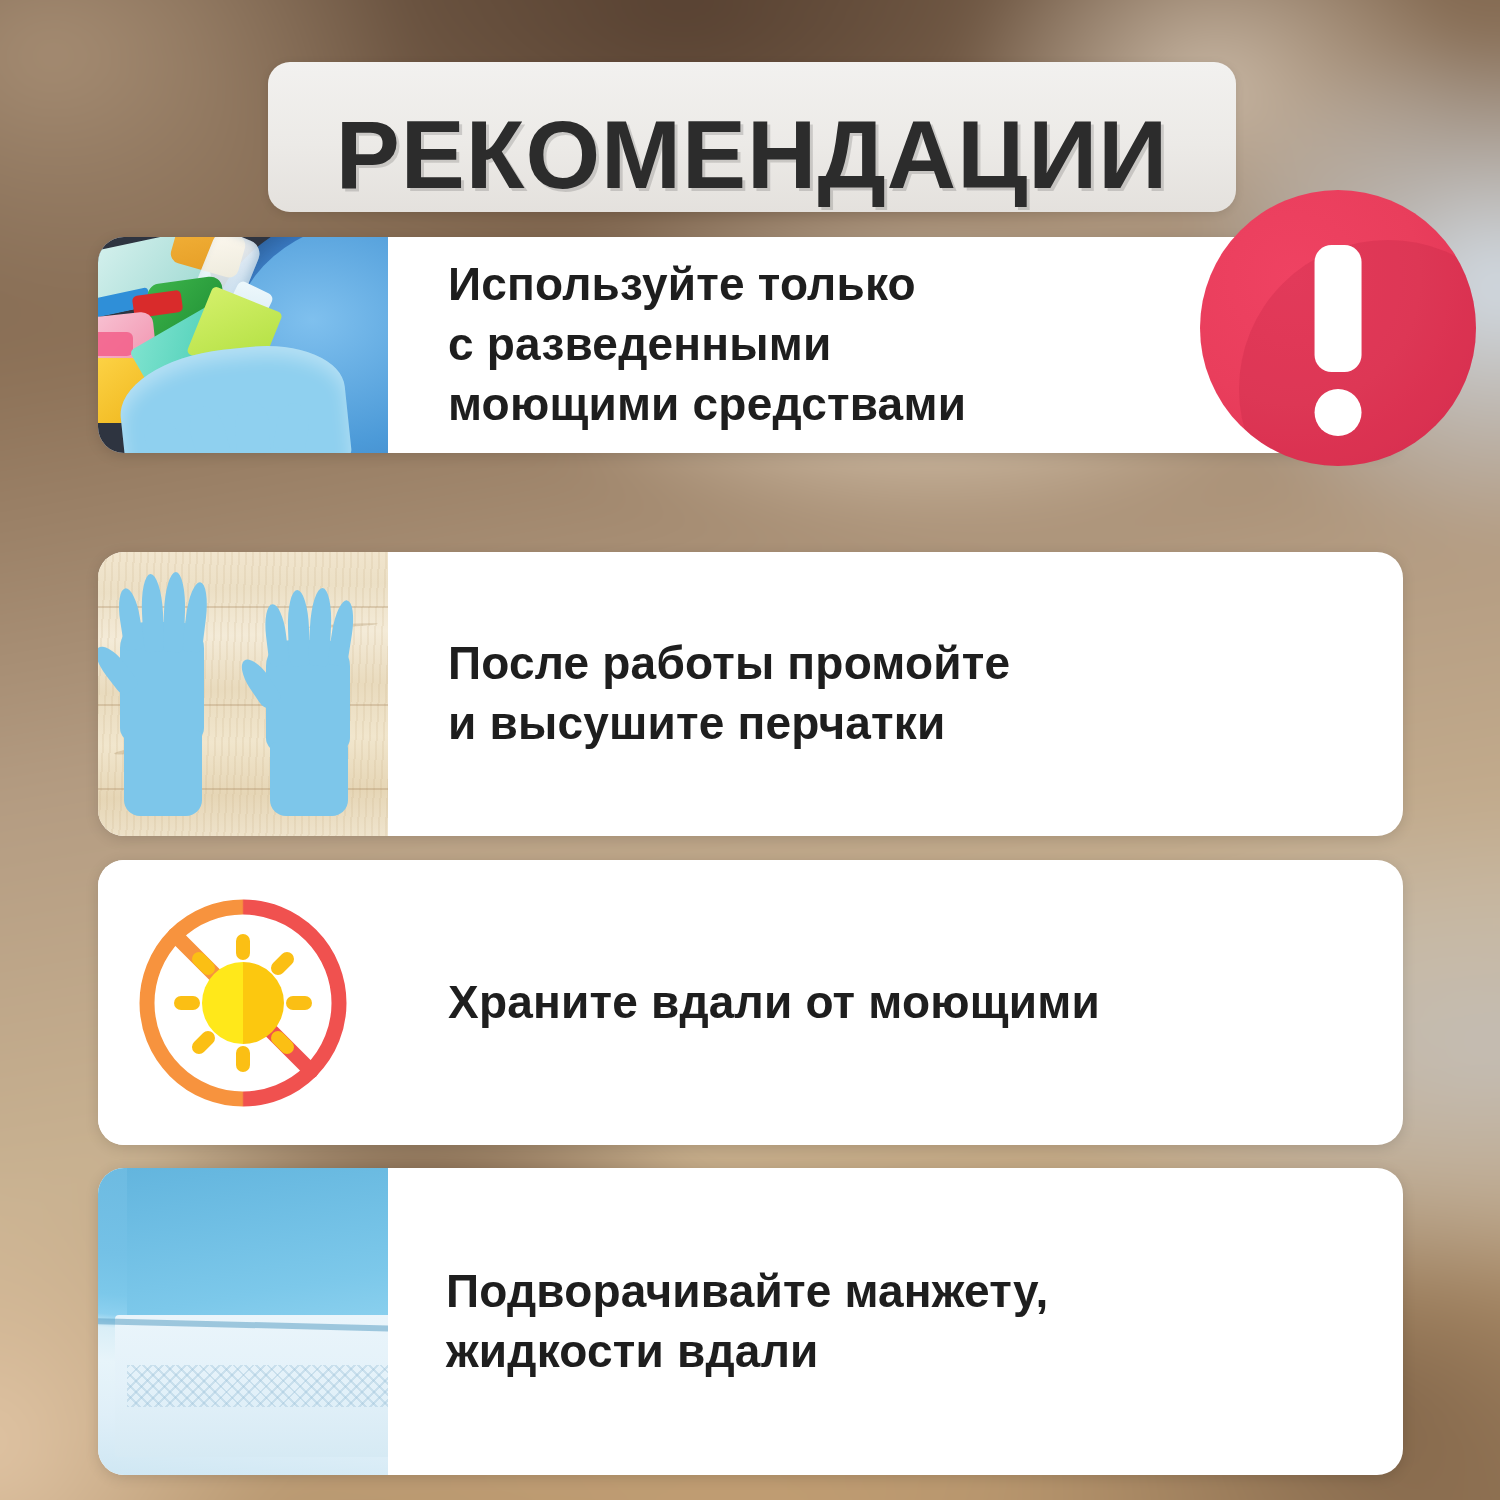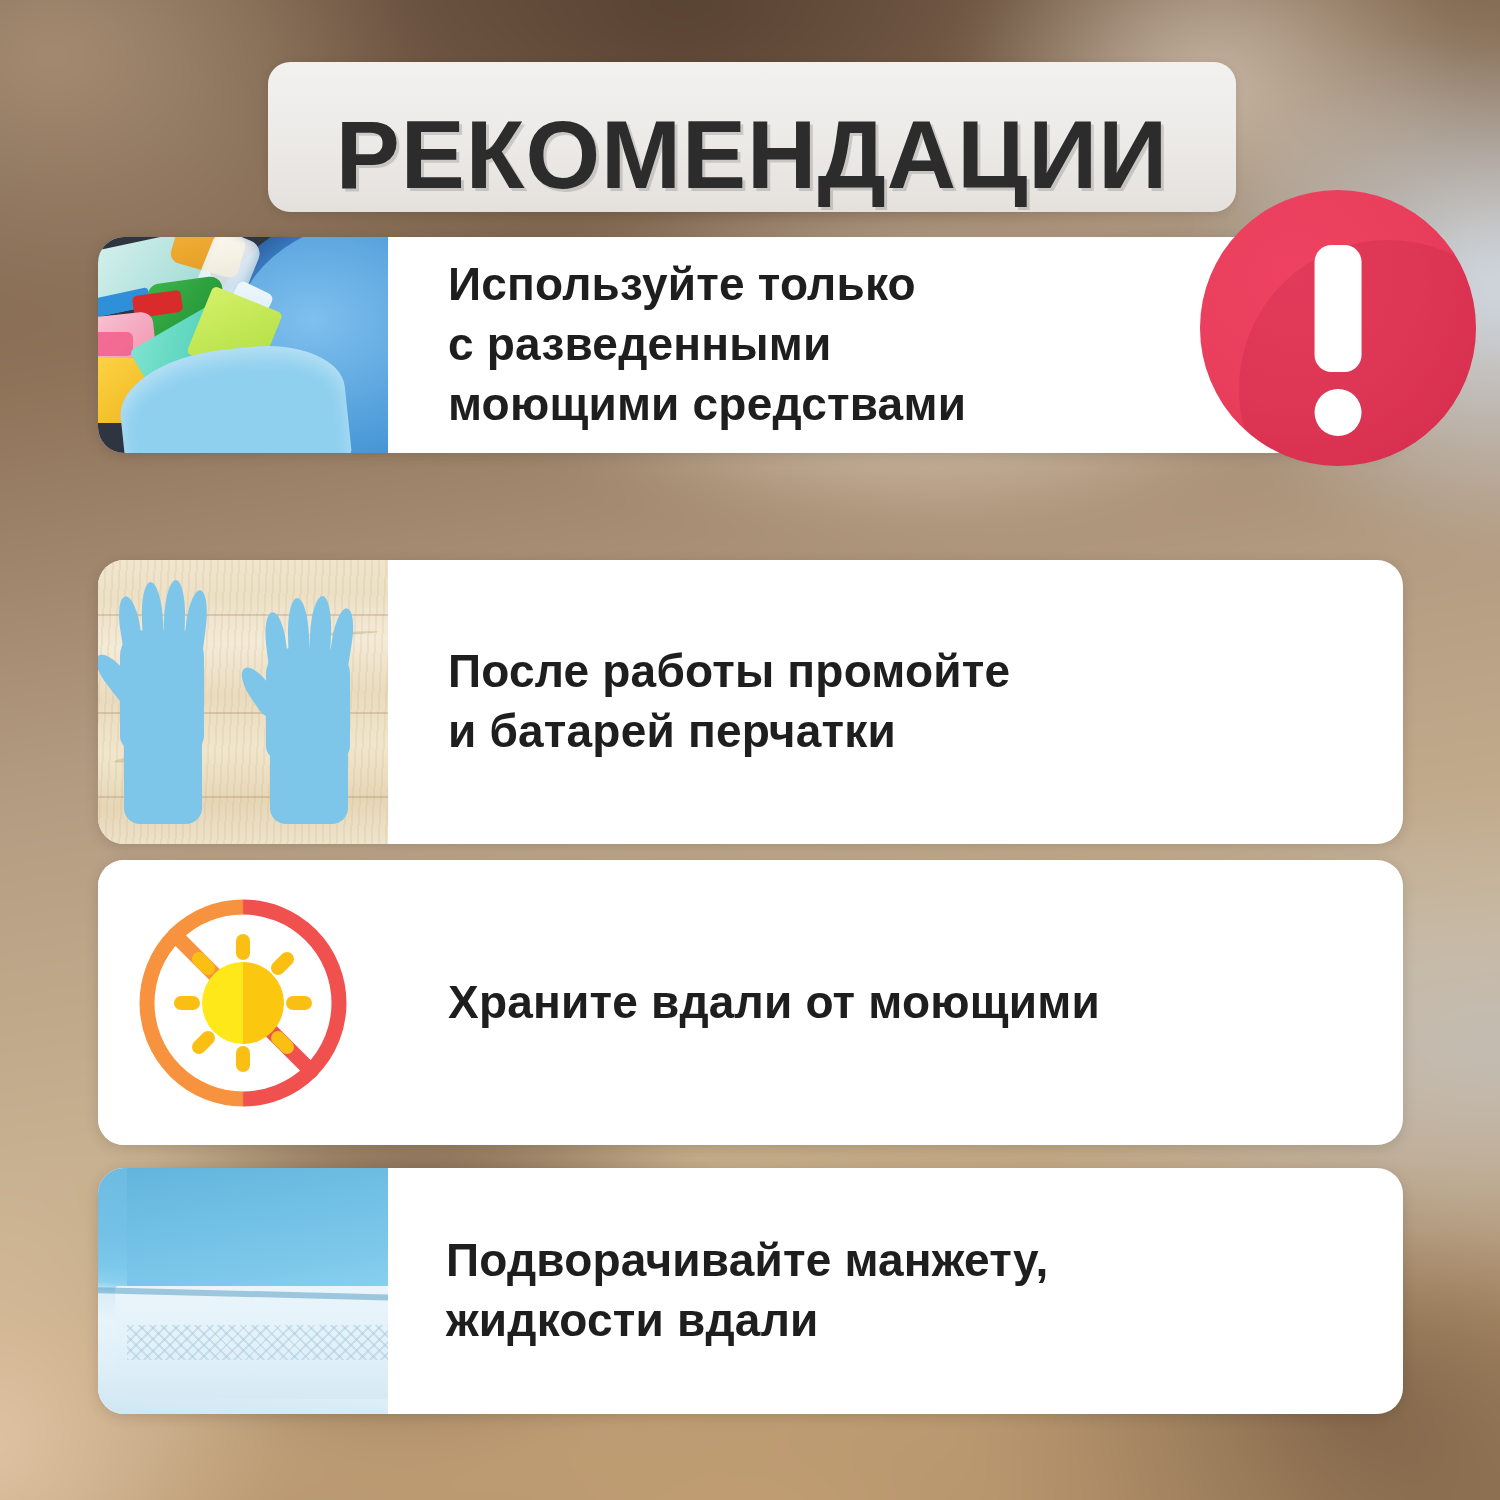--- a/index.html
+++ b/index.html
@@ -47,23 +47,23 @@
 
   
   .card{
     position:absolute; left:98px; width:1305px;
     background:#ffffff; border-radius:26px;
     display:flex; align-items:stretch; overflow:hidden;
     z-index:2;
     box-shadow:0 3px 14px rgba(0,0,0,.13);
   }
   #card-1{ top:237px;  height:216px; }
-  #card-2{ top:552px;  height:284px;margin-top:8px; }
+  #card-2{ top:552px;  height:284px; }
   #card-3{ top:860px;  height:285px; }
-  #card-4{ top:1168px; height:246px; }
+  #card-4{ top:1168px; height:307px; }
 
   .card-media{ width:290px; flex:0 0 290px; position:relative; overflow:hidden; }
   .card-body{ flex:1; display:flex; align-items:center; padding:0 34px 0 60px; }
   .card-text{
     font-size:46px; font-weight:bold; color:#1e1e1e;
     line-height:1.30; letter-spacing:.2px;
   }
   #card-4 .card-body{ padding-left:58px; }
 
   
@@ -245,21 +245,21 @@
       <div class="fin" style="left:190px; top:38px; width:21px; height:76px; transform:rotate(-2deg)"></div>
       <div class="fin" style="left:212px; top:36px; width:21px; height:78px; transform:rotate(3deg)"></div>
       <div class="fin" style="left:234px; top:48px; width:20px; height:66px; transform:rotate(9deg)"></div>
       <div class="fin" style="left:150px; top:104px; width:22px; height:52px; transform:rotate(-34deg)"></div>
       <div class="cuff" style="left:172px; top:190px; width:78px; height:74px;"></div>
     </div>
   </div>
   <div class="card-body">
     <div class="card-text">
       <div>После работы промойте</div>
-      <div>и батарей перчатки</div>
+      <div>и высушите перчатки</div>
     </div>
   </div>
 </div>
 
 <div class="card" id="card-3">
   <div class="card-media m3">
     <svg width="220" height="220" viewBox="0 0 220 220">
       <defs>
         <linearGradient id="ringGrad" x1="0" y1="0" x2="1" y2="0">
           <stop offset="0%" stop-color="#F7933E"></stop>

